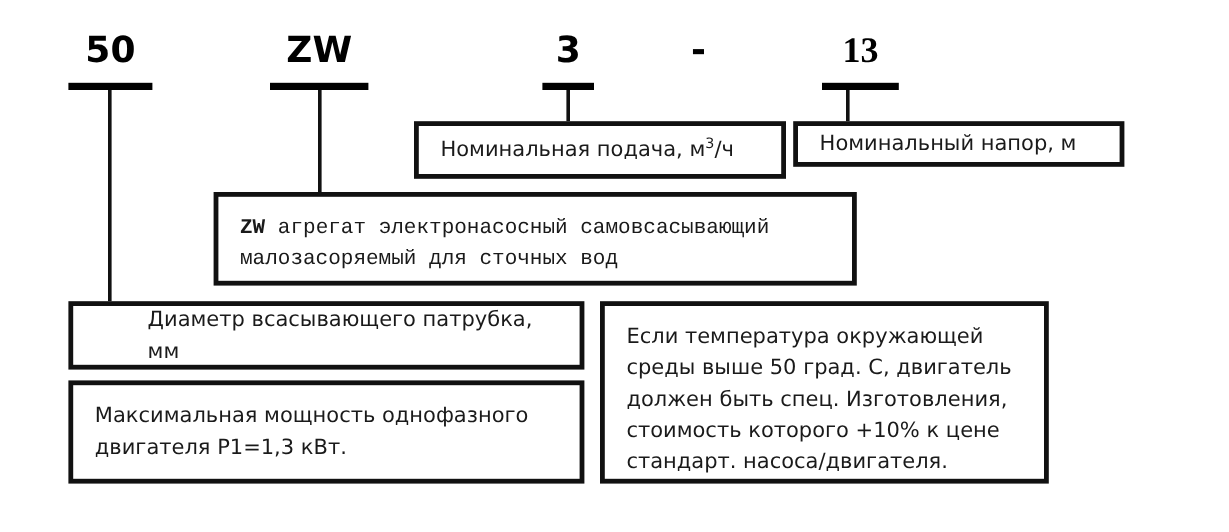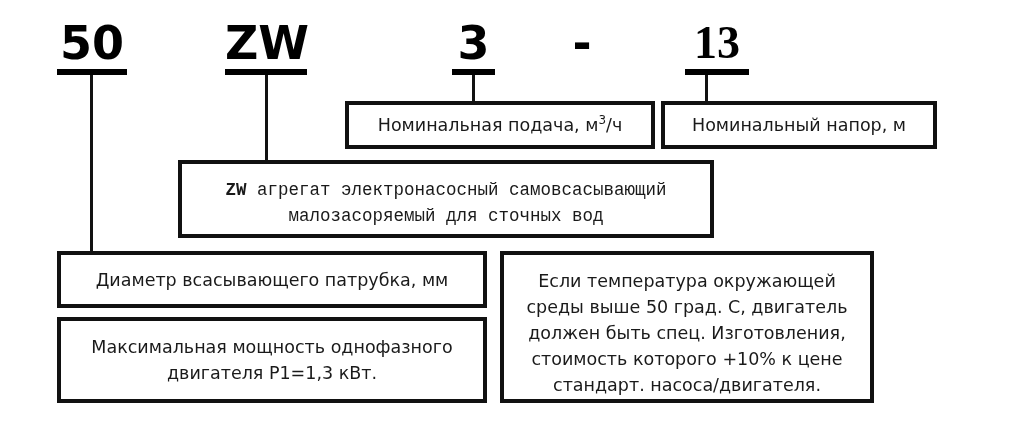--- a/index.html
+++ b/index.html
@@ -16,21 +16,21 @@
     height: 443px;
     background: #ffffff;
     overflow: hidden;
   }
 
   
   .token {
     position: absolute;
     font-weight: bold;
     color: #000000;
-    font-size: 46px;
+    font-size: 30px;
     line-height: 50px;
     letter-spacing: 0px;
     text-align: center;
     white-space: nowrap;
   }
   .token.underlined {
     border-bottom: 6px solid #000000;
     padding-bottom: 1px;
   }
 
@@ -49,21 +49,20 @@
     background: #ffffff;
     color: #1a1a1a;
     font-size: 17.5px;
     line-height: 26px;
     display: flex;
     align-items: center;
   }
   .box .inner {
     padding: 0 18px;
     width: 100%;
-    text-align: center;
   }
   .box.top-align {
     align-items: flex-start;
   }
   .box.top-align .inner {
     padding-top: 13px;
   }
   .bold-code {
     font-weight: bold;
   }
@@ -95,31 +94,31 @@
   <div class="vline" style="left:472px; top:75px; height:30px;"></div>
 
   <div class="vline" style="left:705px; top:75px; height:30px;"></div>
 
   <div class="box" style="left:345px; top:101px; width:310px; height:48px;">
     <div class="inner">
       Номинальная подача, м<sup>3</sup>/ч
     </div>
   </div>
 
-  <div class="box" style="left:661px; top:101px; width:276px; height:48px;">
+  <div class="box" style="left:661px; top:101px; width:276px; height:38px;">
     <div class="inner">Номинальный напор, м</div>
   </div>
 
   <div class="box top-align" style="left:178px; top:160px; width:536px; height:78px;font-family:Liberation Mono, monospace;">
     <div class="inner">
       <span class="bold-code">ZW</span><span> агрегат электронасосный самовсасывающий малозасоряемый для сточных вод</span>
     </div>
   </div>
 
-  <div class="box" style="left:57px; top:251px; width:430px; height:57px;">
+  <div class="box" style="left:57px; top:251px; width:430px; height:57px;padding-left:44px;">
     <div class="inner">Диаметр всасывающего патрубка, мм</div>
   </div>
 
   <div class="box" style="left:57px; top:317px; width:430px; height:86px;">
     <div class="inner">Максимальная мощность однофазного двигателя Р1=1,3 кВт.</div>
   </div>
 
   <div class="box top-align" style="left:500px; top:251px; width:374px; height:152px;">
     <div class="inner">Если температура окружающей среды выше 50 град. С, двигатель должен быть спец. Изготовления, стоимость которого +10% к цене стандарт. насоса/двигателя.</div>
   </div>

